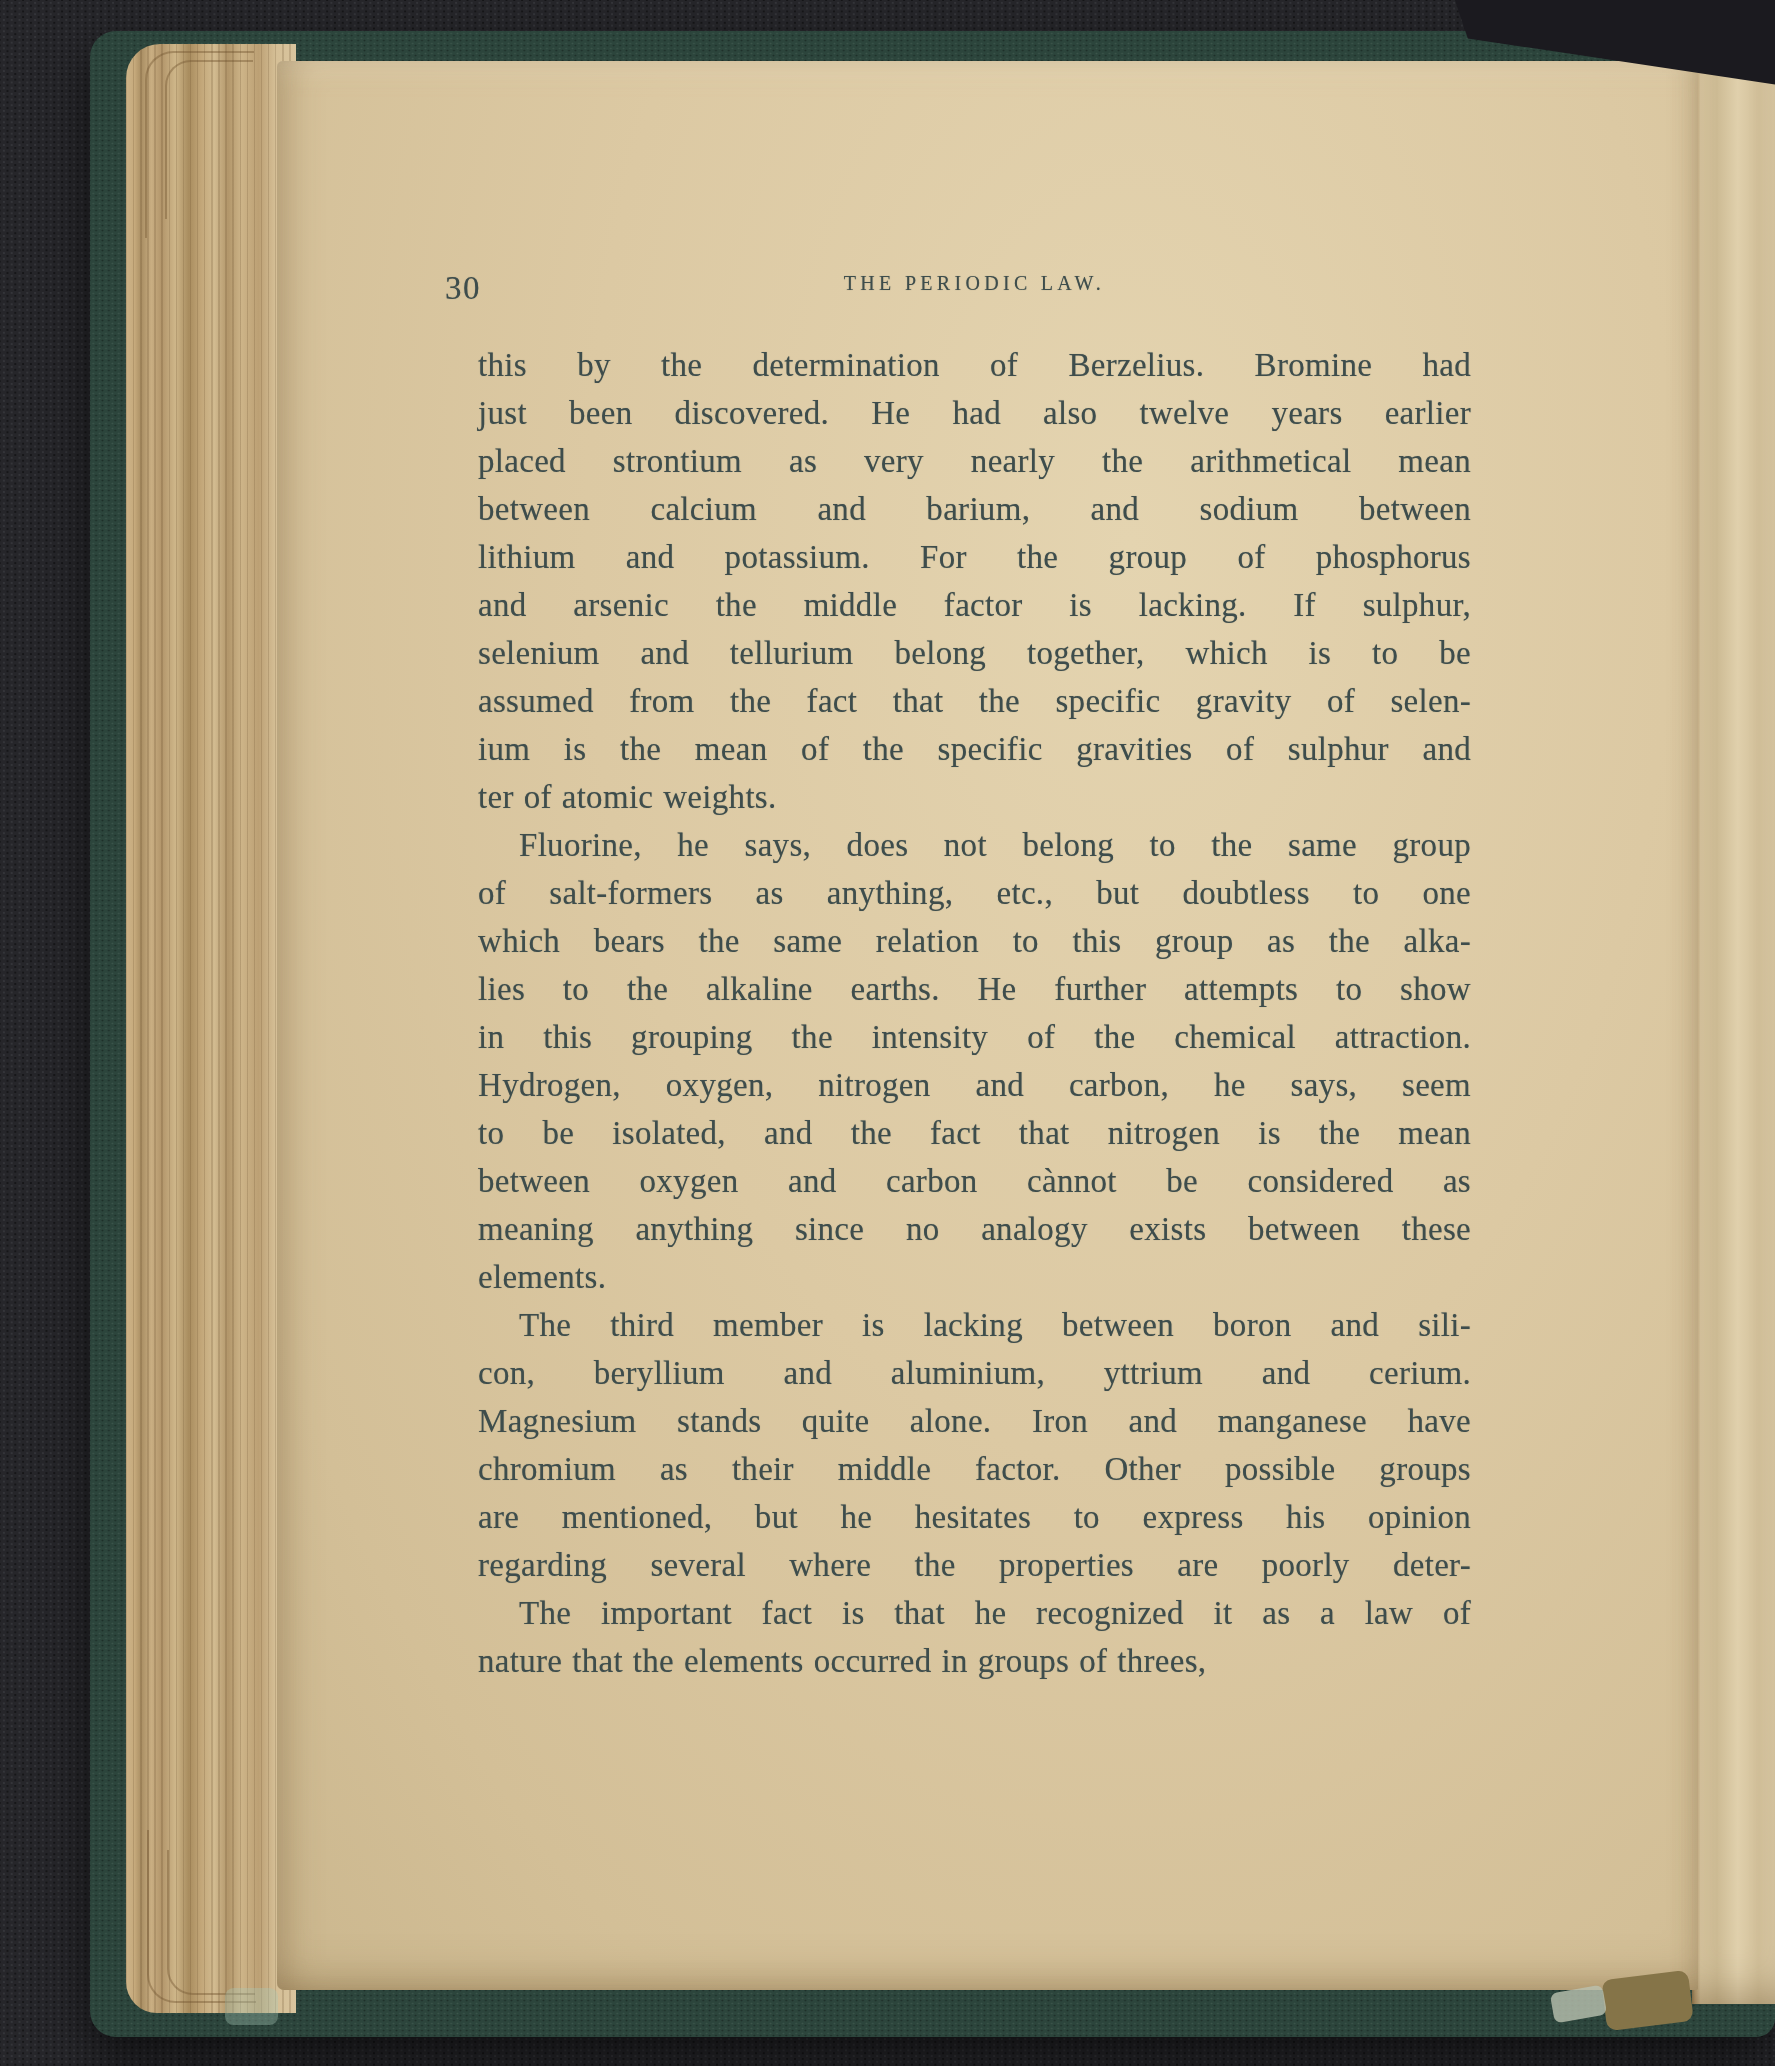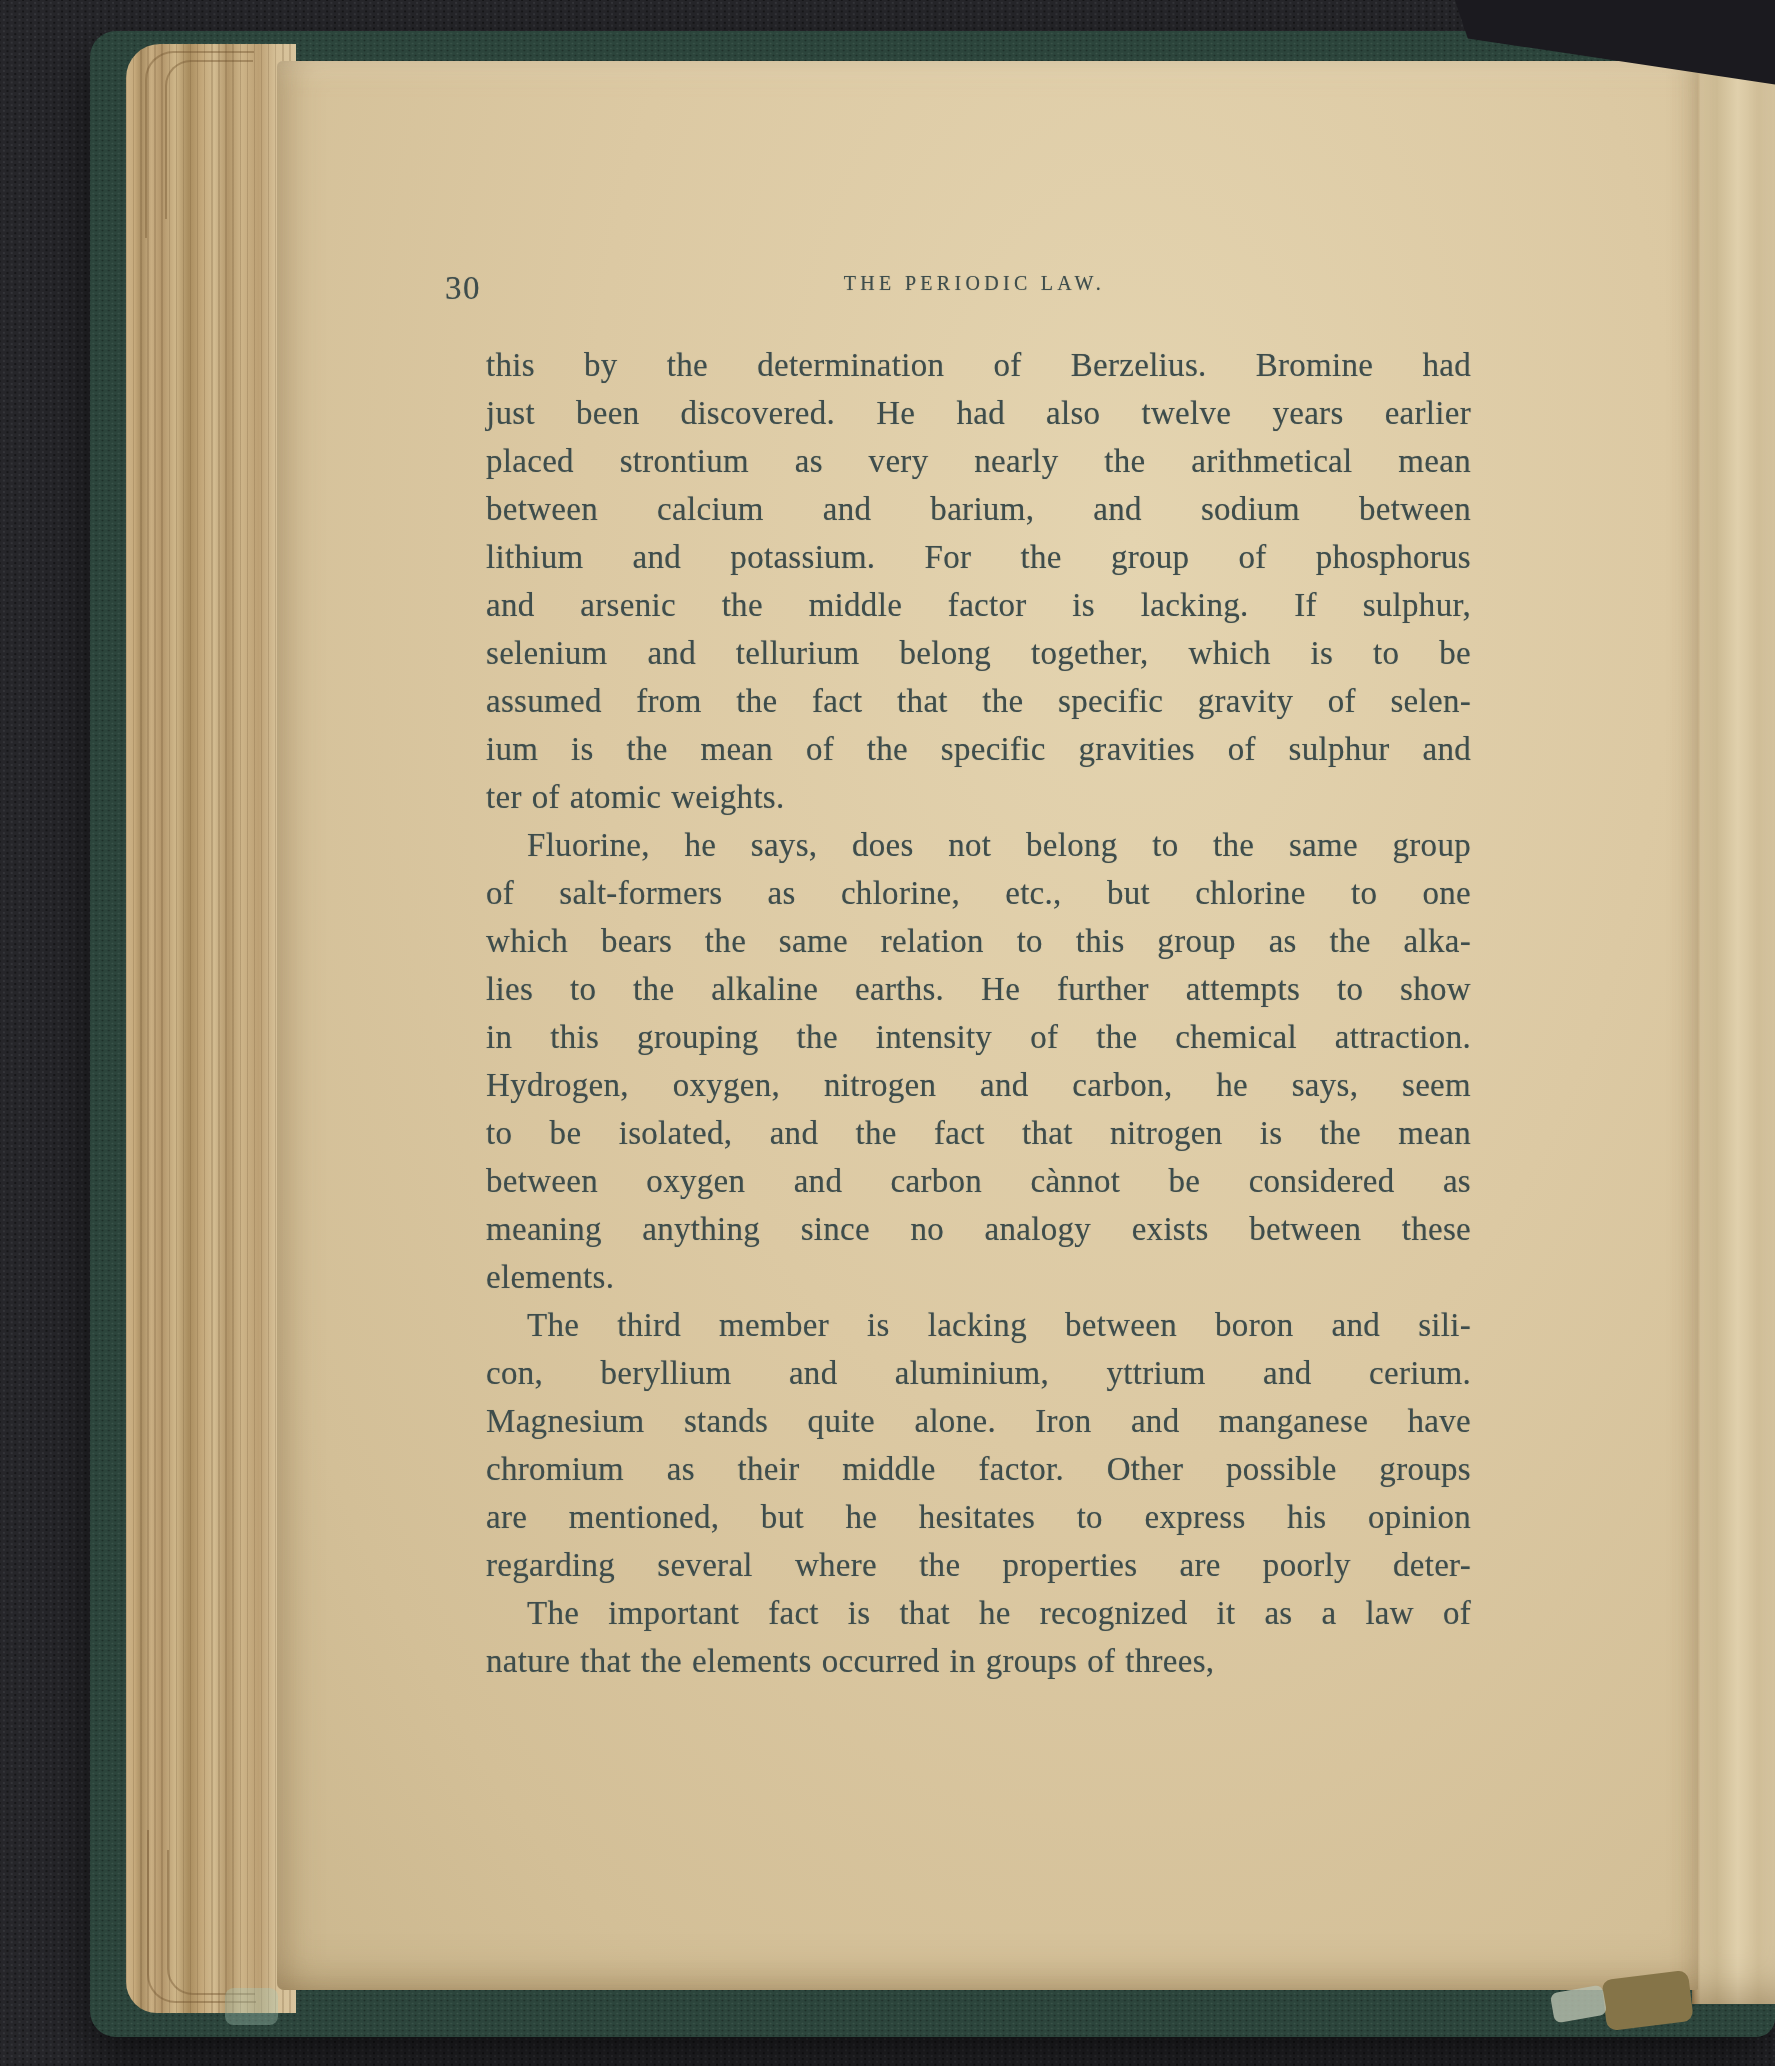--- a/index.html
+++ b/index.html
@@ -84,21 +84,21 @@
     font-size:20px;letter-spacing:4.3px;
     text-shadow:0 0 0.9px rgba(62,77,76,0.5);
   }
   .body-text{
     position:absolute;left:201px;top:280px;width:993px;
     font-size:33px;line-height:48px;color:var(--ink,#3e4d4c);
     word-spacing:1.4px;letter-spacing:0.3px;
     text-shadow:0 0 0.9px rgba(62,77,76,0.45);
   }
   .para{margin:0;}
-  .line{text-align:justify;text-align-last:justify;margin-left:8px;}
+  .line{text-align:justify;text-align-last:justify;}
   .line.last{text-align-last:left;}
   .line.indent{text-indent:41px;}
   
   .worn-patch{
     position:absolute;left:1604px;top:1975px;width:87px;height:51px;
     background:#857448;border-radius:10px;transform:rotate(-7deg);z-index:7;
   }
   .frayed-patch{
     position:absolute;left:1552px;top:1989px;width:53px;height:30px;
     background:rgba(186,194,176,0.8);border-radius:7.1px;transform:rotate(-10deg);z-index:7;
@@ -136,21 +136,21 @@
           <div class="line">between calcium and barium, and sodium between</div>
           <div class="line">lithium and potassium.  For the group of phosphorus</div>
           <div class="line">and arsenic the middle factor is lacking.  If sulphur,</div>
           <div class="line">selenium and tellurium belong together, which is to be</div>
           <div class="line">assumed from the fact that the specific gravity of selen-</div>
           <div class="line">ium is the mean of the specific gravities of sulphur and</div>
           <div class="line last">ter of atomic weights.</div>
         </div>
         <div class="para">
           <div class="line indent">Fluorine, he says, does not belong to the same group</div>
-          <div class="line">of salt-formers as chlorine, etc., but chlorine to one</div>
+          <div class="line">of salt-formers as anything, etc., but doubtless to one</div>
           <div class="line">which bears the same relation to this group as the alka-</div>
           <div class="line">lies to the alkaline earths.  He further attempts to show</div>
           <div class="line">in this grouping the intensity of the chemical attraction.</div>
           <div class="line">Hydrogen, oxygen, nitrogen and carbon, he says, seem</div>
           <div class="line">to be isolated, and the fact that nitrogen is the mean</div>
           <div class="line">between oxygen and carbon cànnot be considered as</div>
           <div class="line">meaning anything since no analogy exists between these</div>
           <div class="line last">elements.</div>
         </div>
         <div class="para">

